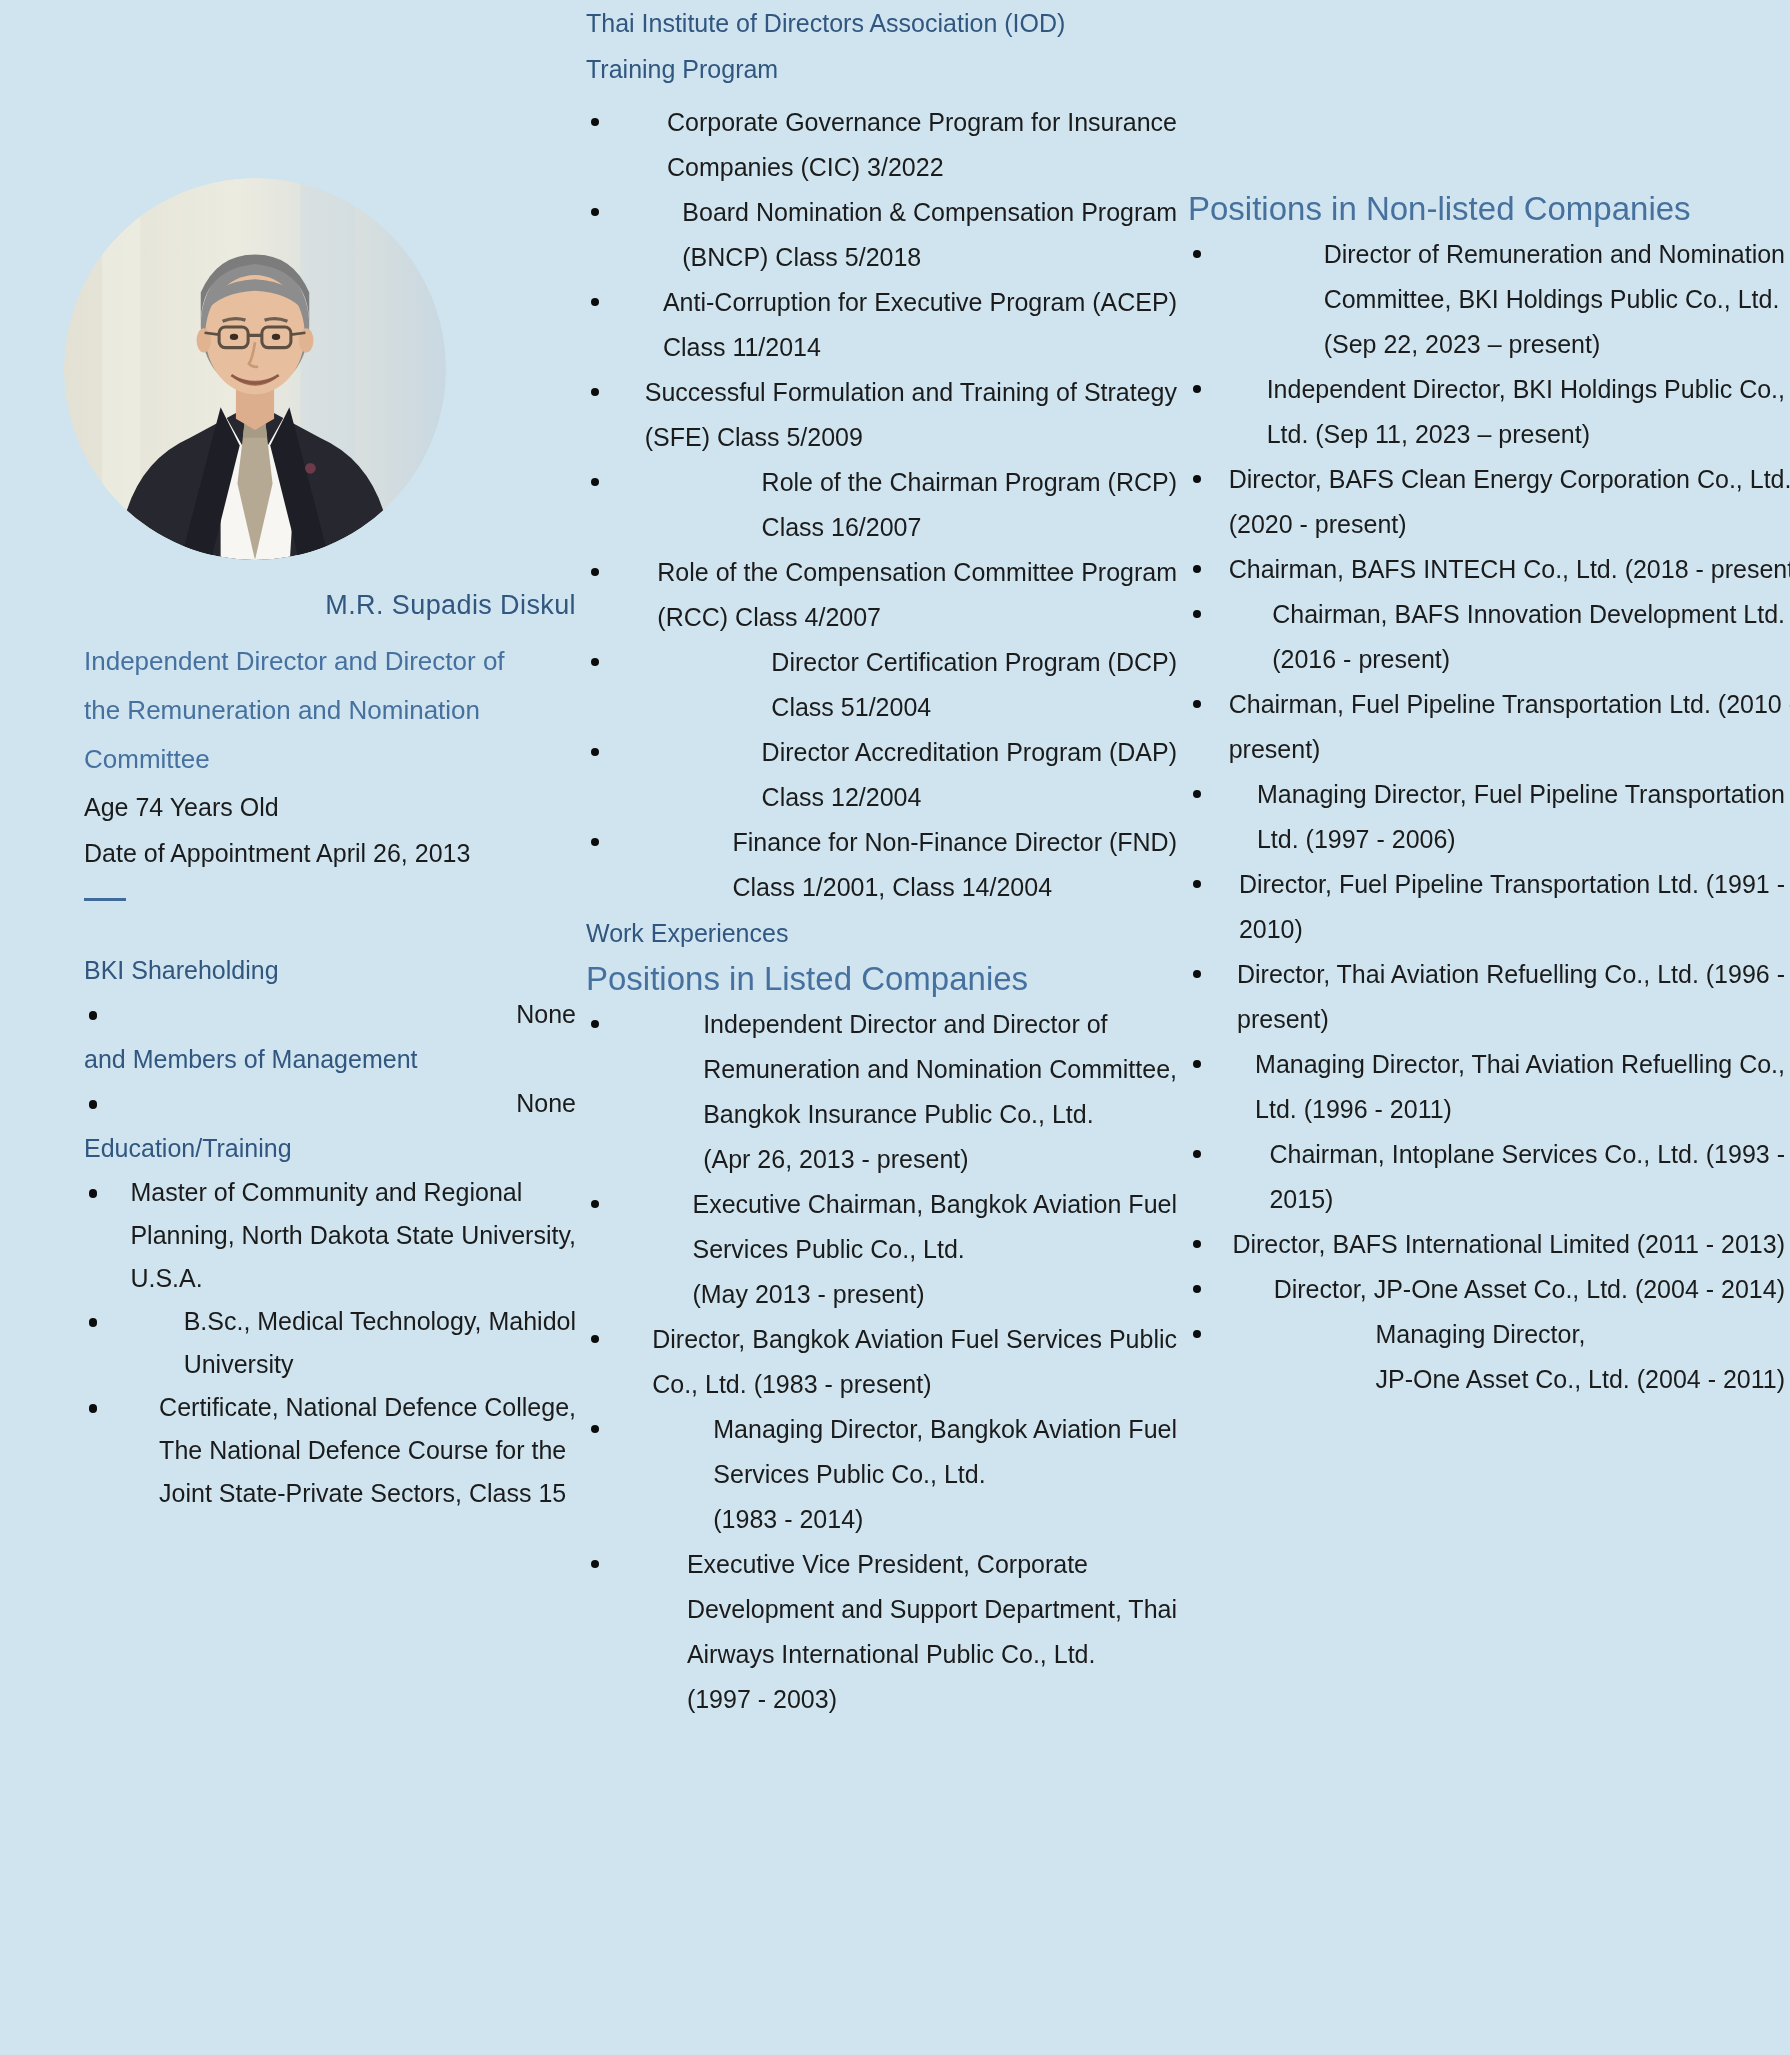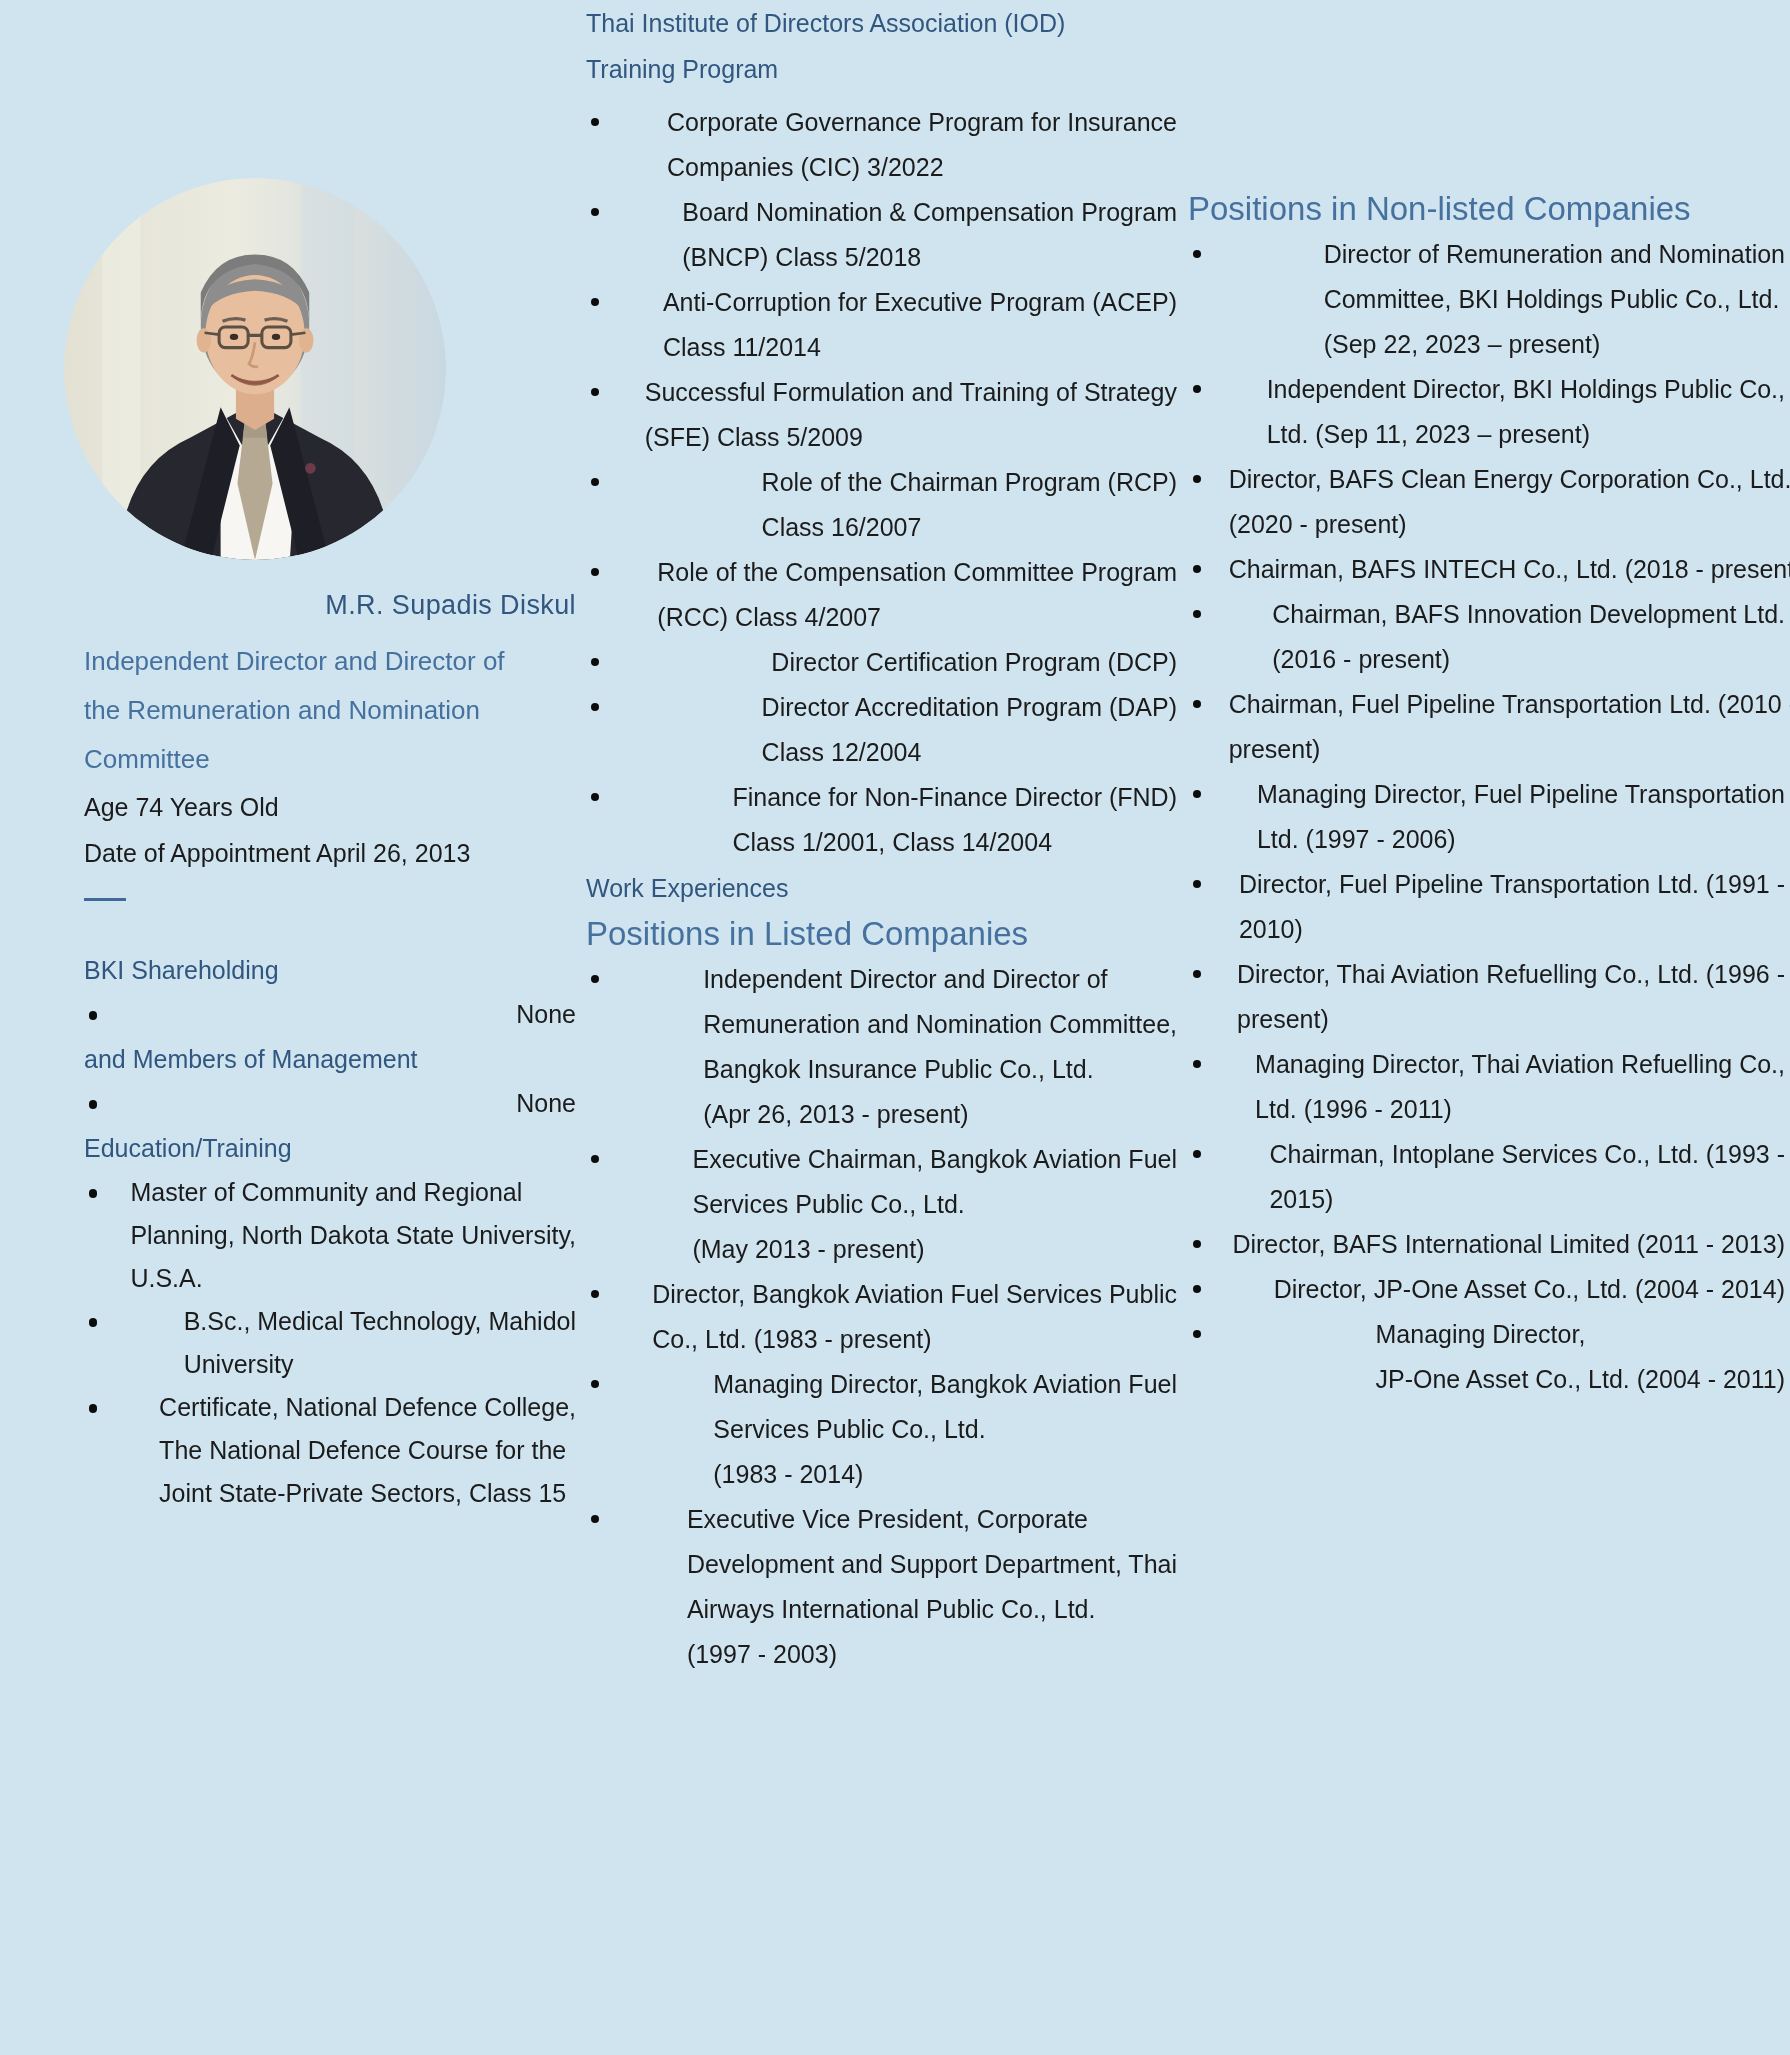--- a/index.html
+++ b/index.html
@@ -232,20 +232,21 @@
         <span class="dot"></span>
         <div class="lines">
           <div class="ln">Role of the Compensation Committee Program</div>
           <div class="ln">(RCC) Class 4/2007</div>
         </div>
       </div>
       <div class="item">
         <span class="dot"></span>
         <div class="lines">
           <div class="ln">Director Certification Program (DCP)</div>
+          <div class="ln">Class 51/2004</div>
         </div>
       </div>
       <div class="item">
         <span class="dot"></span>
         <div class="lines">
           <div class="ln">Director Accreditation Program (DAP)</div>
           <div class="ln">Class 12/2004</div>
         </div>
       </div>
       <div class="item">

